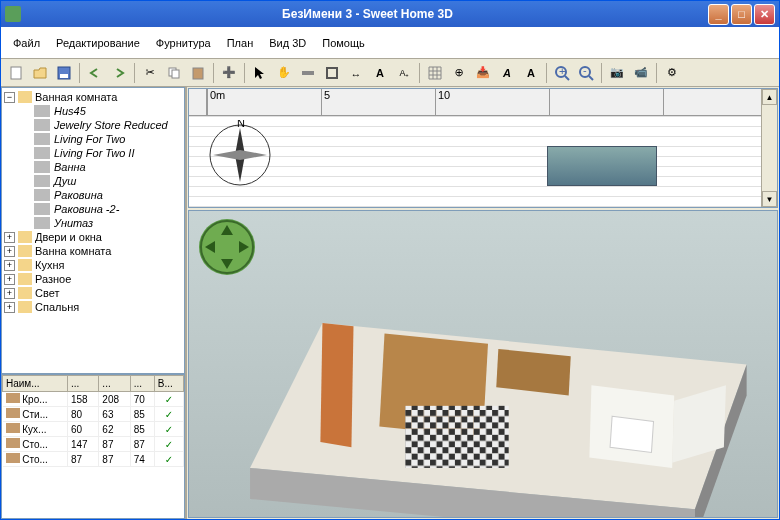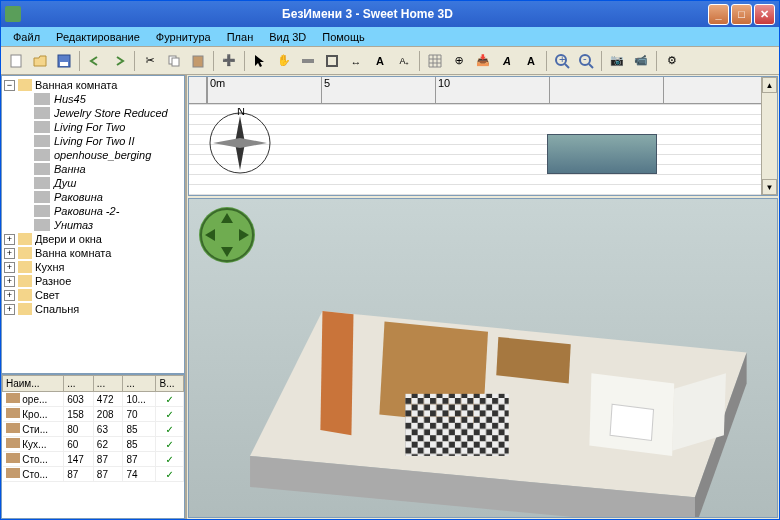--- a/index.html
+++ b/index.html
@@ -4,21 +4,21 @@
 <style>
 * { margin: 0; padding: 0; box-sizing: border-box; font-family: Tahoma, sans-serif; font-size: 11px; }
 body { background: #ece9d8; width: 780px; height: 520px; overflow: hidden; }
 .window { border: 1px solid #0054e3; height: 520px; display: flex; flex-direction: column; }
 .titlebar { background: linear-gradient(to bottom, #3b77dd, #2a5fc9); height: 26px; display: flex; align-items: center; padding: 0 4px; color: white; }
 .titlebar-icon { width: 16px; height: 16px; background: #5a9e5a; margin-right: 6px; border-radius: 2px; }
 .titlebar-text { flex: 1; font-weight: bold; font-size: 12px; text-align: center; }
 .win-buttons { display: flex; gap: 2px; }
 .win-btn { width: 21px; height: 21px; background: linear-gradient(to bottom, #e8a87d, #c96e3a); border: 1px solid #fff; border-radius: 3px; display: flex; align-items: center; justify-content: center; color: white; font-weight: bold; cursor: pointer; }
 .win-btn.close { background: linear-gradient(to bottom, #e89090, #c93a3a); }
-.menubar { background: #7dd3fc; height: 20px; display: flex; align-items: center; padding: 0 4px; border-bottom: 1px solid #aca899; }
+.menubar { background: #ffffff; height: 32px; display: flex; align-items: center; padding: 0 4px; border-bottom: 1px solid #aca899; }
 .menu-item { padding: 2px 8px; cursor: pointer; }
 .toolbar { background: #ece9d8; height: 28px; display: flex; align-items: center; padding: 2px 4px; gap: 2px; border-bottom: 1px solid #aca899; }
 .tool-btn { width: 22px; height: 22px; display: flex; align-items: center; justify-content: center; border: 1px solid transparent; cursor: pointer; border-radius: 2px; }
 .tool-sep { width: 1px; height: 20px; background: #aca899; margin: 0 2px; }
 .content { flex: 1; display: flex; overflow: hidden; }
 .left-panel { width: 186px; display: flex; flex-direction: column; border-right: 2px solid #aca899; }
 .tree-panel { flex: 1; background: white; border: 1px solid #7f9db9; overflow: auto; padding: 2px; }
 .tree-node { display: flex; align-items: center; padding: 1px 0; cursor: pointer; white-space: nowrap; }
 .tree-expander { width: 11px; height: 11px; border: 1px solid #888; display: inline-flex; align-items: center; justify-content: center; font-size: 9px; margin-right: 3px; background: white; }
 .tree-icon { width: 14px; height: 12px; margin-right: 3px; display: inline-block; }
@@ -182,24 +182,20 @@
             <div class="tree-leaf">
               <span class="tree-leaf-icon"></span>
               <span>Living For Two</span>
             </div>
             <div class="tree-leaf">
               <span class="tree-leaf-icon"></span>
               <span>Living For Two II</span>
             </div>
             <div class="tree-leaf">
               <span class="tree-leaf-icon"></span>
-              <span>openhouse_berging</span>
-            </div>
-            <div class="tree-leaf">
-              <span class="tree-leaf-icon"></span>
               <span>Ванна</span>
             </div>
             <div class="tree-leaf">
               <span class="tree-leaf-icon"></span>
               <span>Душ</span>
             </div>
             <div class="tree-leaf">
               <span class="tree-leaf-icon"></span>
               <span>Раковина</span>
             </div>
@@ -251,27 +247,20 @@
           <thead>
               <tr id="tbl-head">
                 <th>Наим...</th>
                 <th>...</th>
                 <th>...</th>
                 <th>...</th>
                 <th>В...</th>
               </tr>
             </thead>
           <tbody id="tbl-body">
-              <tr>
-                <td><span class="tbl-icon"></span> оpe...</td>
-                <td>603</td>
-                <td>472</td>
-                <td>10...</td>
-                <td class="chk">✓</td>
-              </tr>
               <tr>
                 <td><span class="tbl-icon"></span> Кро...</td>
                 <td>158</td>
                 <td>208</td>
                 <td>70</td>
                 <td class="chk">✓</td>
               </tr>
               <tr>
                 <td><span class="tbl-icon"></span> Сти...</td>
                 <td>80</td>

